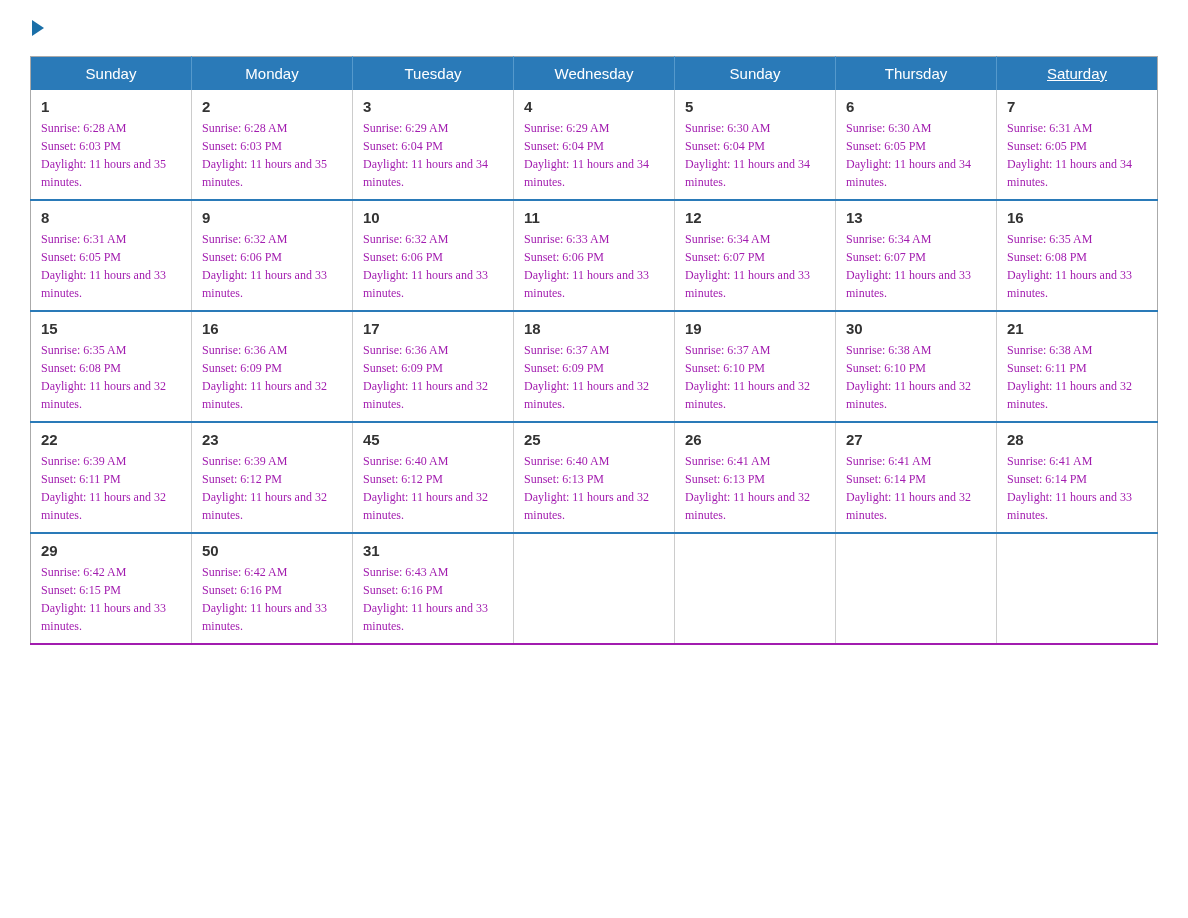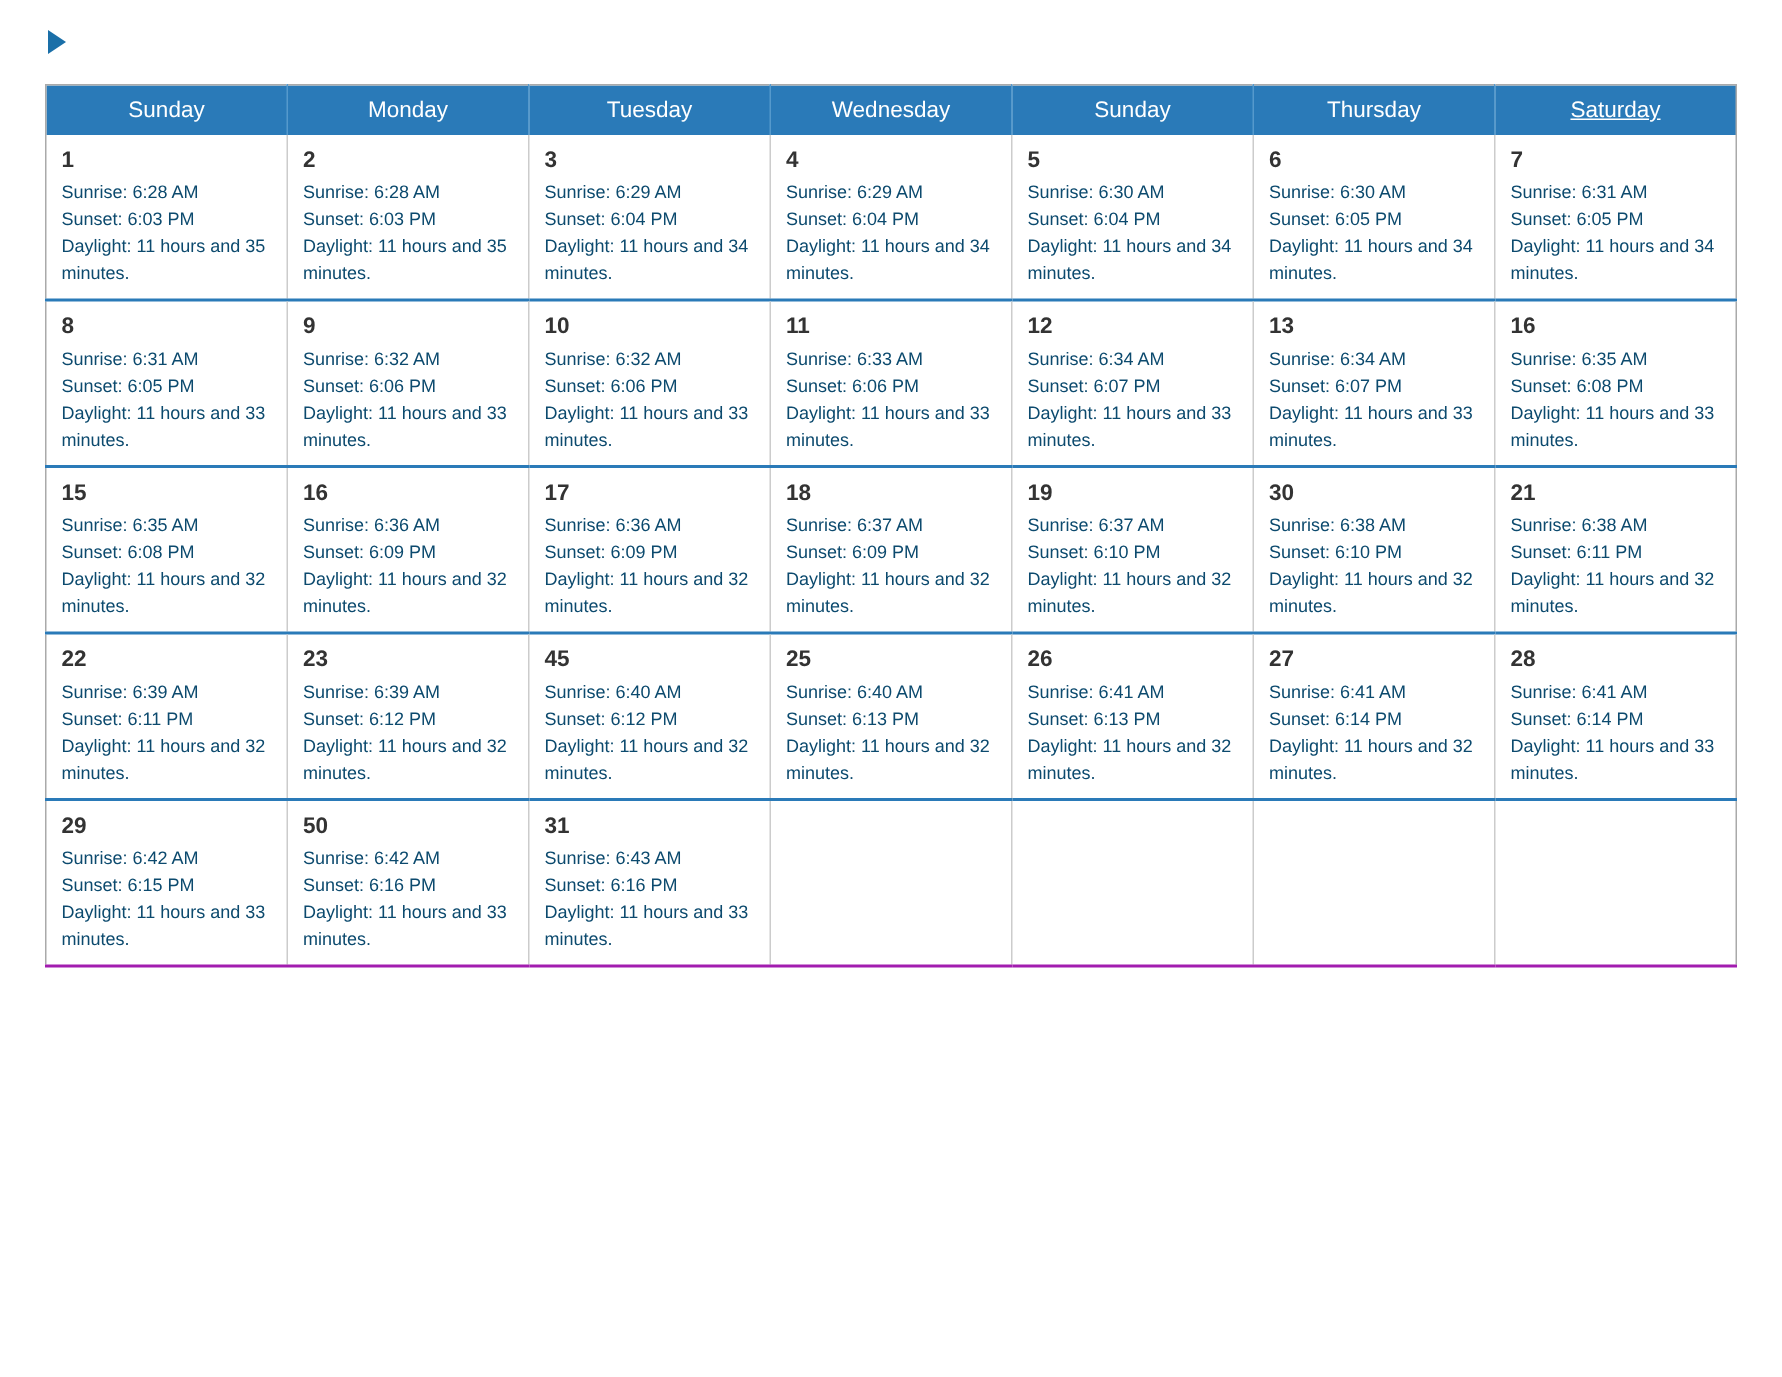--- a/index.html
+++ b/index.html
@@ -81,21 +81,22 @@
     .calendar tr:last-child td { border-bottom: 2px solid #a21caf; }
     .day-number {
       font-size: 15px;
       font-weight: bold;
       margin-bottom: 4px;
       display: block;
     }
     .day-info {
       font-size: 12px;
       line-height: 1.5;
-      color: #0c4a6e;
+      color: #a21caf;
+      font-family: Liberation Serif, serif;
     }
     .empty-cell {
       background: #fff;
     }
     .logo-line2 {
       font-size: 22px;
       font-weight: bold;
       color: #1a6fa8;
       margin-left: 2px;
     }

